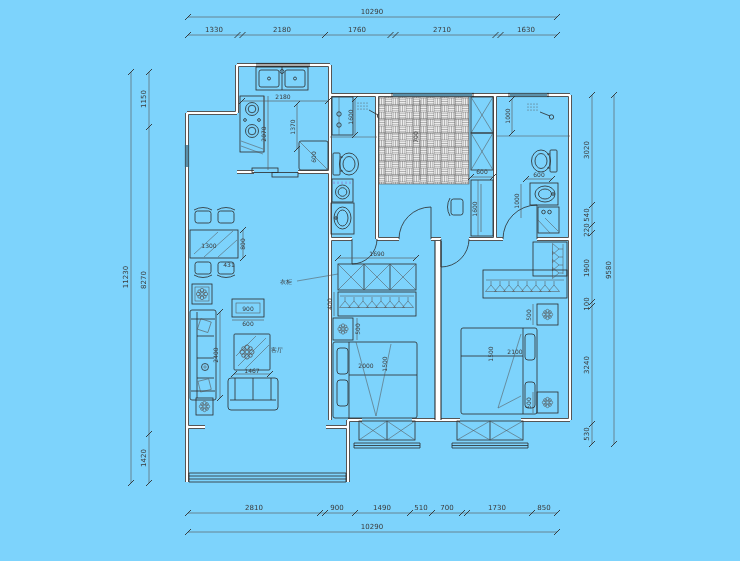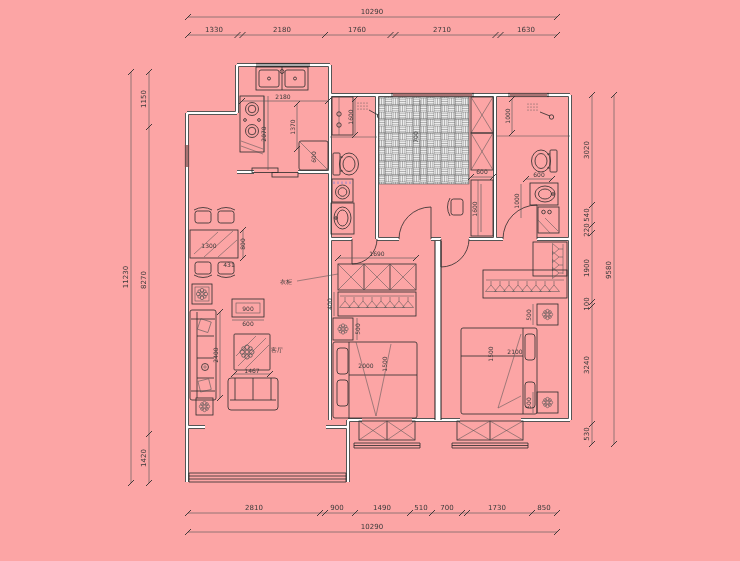--- a/index.html
+++ b/index.html
@@ -1,16 +1,16 @@
 <!DOCTYPE html>
 <html><head>
 <meta charset="utf-8">
 <style>
   html,body{margin:0;padding:0;background:#fff;}
-  .canvas{position:relative;width:740px;height:561px;background:#fca5a5;overflow:hidden;
+  .canvas{position:relative;width:740px;height:561px;background:#7dd3fc;overflow:hidden;
           font-family:"DejaVu Sans",sans-serif;}
   svg{position:absolute;left:0;top:0;}
   .w  {stroke:#1c1c1c;stroke-width:4;fill:none;stroke-linecap:butt;}
   .wi {stroke:#ffffff;stroke-width:2.5;fill:none;stroke-linecap:butt;}
   .w2 {stroke:#1c1c1c;stroke-width:7;fill:none;}
   .w2i{stroke:#ffffff;stroke-width:5;fill:none;}
   .t  {stroke:#2b2b2b;stroke-width:.8;fill:none;}
   .tt {stroke:#555555;stroke-width:.55;fill:none;}
   .d  {stroke:#5a5a5a;stroke-width:.65;fill:none;}
   .tick{stroke:#2f2f2f;stroke-width:.9;fill:none;}

